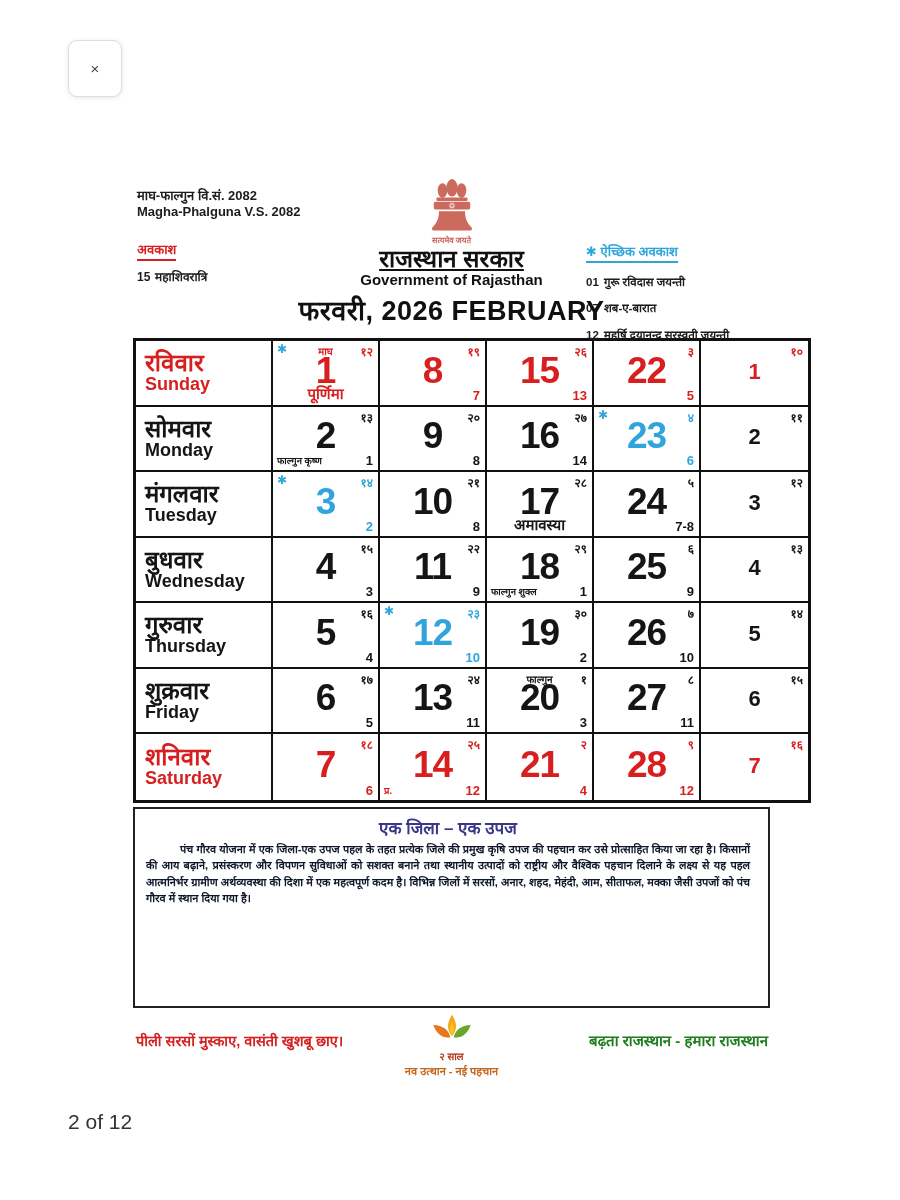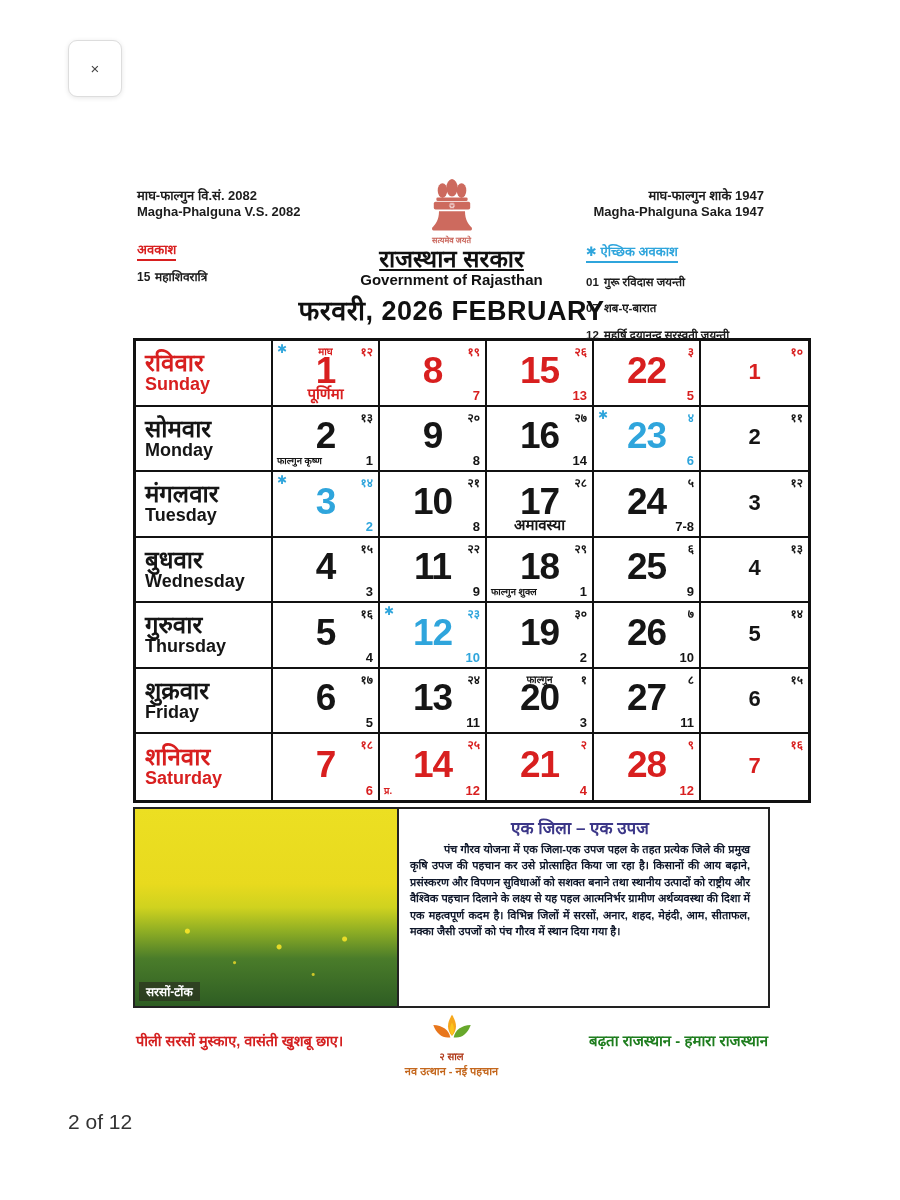--- a/index.html
+++ b/index.html
@@ -85,24 +85,20 @@
   <span>×</span>
 </button>
 
 <div class="page">
 
   <div class="hdr">
     <div class="hdr-left">
       <div>माघ-फाल्गुन वि.सं. 2082</div>
       <div>Magha-Phalguna V.S. 2082</div>
     </div>
-    <div class="hdr-right">
-      <div>माघ-फाल्गुन शाके 1947</div>
-      <div>Magha-Phalguna Saka 1947</div>
-    </div>
 
     <div class="hol-block">
       <div class="hol-title">अवकाश</div>
       <div id="holiday-items">
           <div class="hol-item"><span class="opt-num">15</span><span>महाशिवरात्रि</span></div>
         </div>
     </div>
 
     <div class="opt-block">
       <div>
@@ -343,23 +339,20 @@
         <div class="datenum">28</div>
         <span class="br">12</span>
       </div>
       <div class="cal-cell c-red">
         <span class="saka">१६</span>
         <div class="datenum small">7</div>
       </div>
     </div>
 
   <div class="feature">
-    <div class="photo">
-      <span class="photo-caption">सरसों-टोंक</span>
-    </div>
     <div class="article">
       <div class="article-title">एक जिला – एक उपज</div>
       <div class="article-body">पंच गौरव योजना में एक जिला-एक उपज पहल के तहत प्रत्येक जिले की प्रमुख कृषि उपज की पहचान कर उसे प्रोत्साहित किया जा रहा है। किसानों की आय बढ़ाने, प्रसंस्करण और विपणन सुविधाओं को सशक्त बनाने तथा स्थानीय उत्पादों को राष्ट्रीय और वैश्विक पहचान दिलाने के लक्ष्य से यह पहल आत्मनिर्भर ग्रामीण अर्थव्यवस्था की दिशा में एक महत्वपूर्ण कदम है। विभिन्न जिलों में सरसों, अनार, शहद, मेहंदी, आम, सीताफल, मक्का जैसी उपजों को पंच गौरव में स्थान दिया गया है।</div>
     </div>
   </div>
 
   <div class="pfoot">
     <div class="slogan-left">पीली सरसों मुस्काए, वासंती खुशबू छाए।</div>
     <div class="brand-logo">
       <svg width="52" height="34" viewBox="0 0 60 40">

